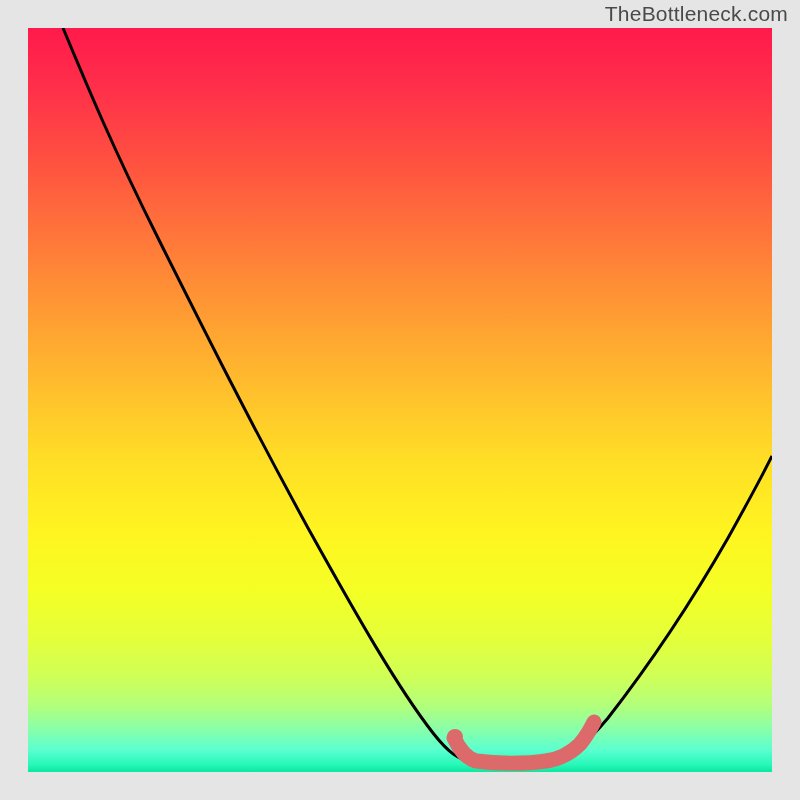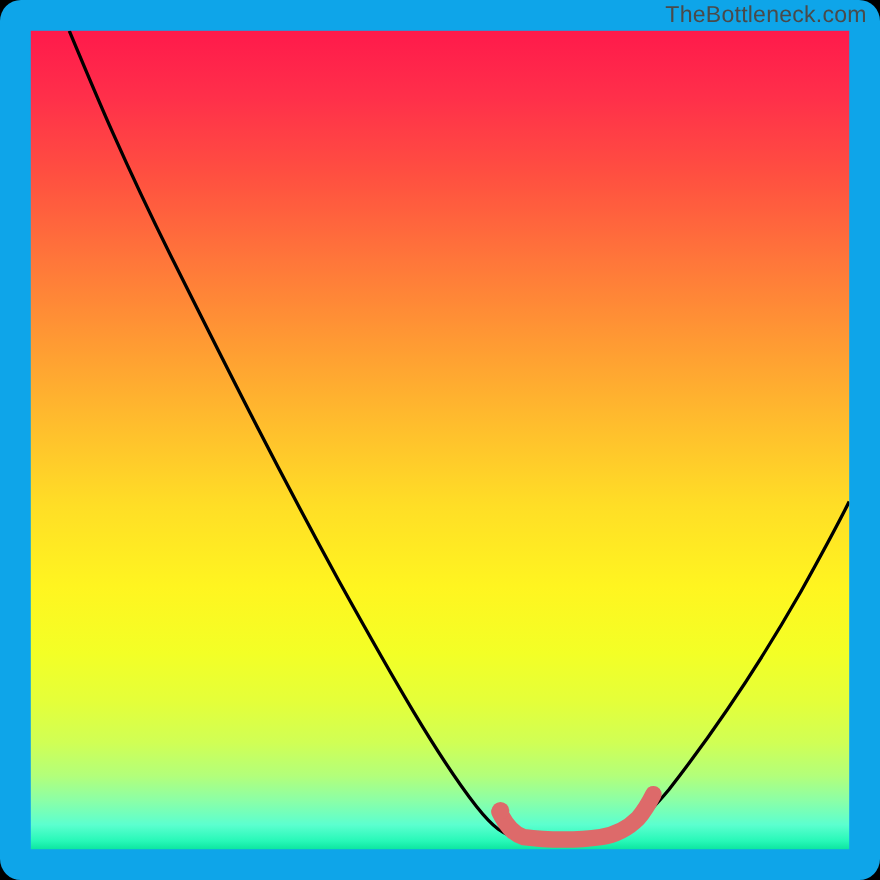--- a/index.html
+++ b/index.html
@@ -10,22 +10,21 @@
     background: #000;
     overflow: hidden;
     font-family: Arial, Helvetica, sans-serif;
   }
   .frame {
     position: absolute;
     left: 0;
     top: 0;
     width: 800px;
     height: 800px;
-    background: #0ea5e9;
-    border-radius: 19px;
+    background: #e5e5e5;
   }
   .watermark {
     color: #4a4a4a;
     position: absolute;
     top: 2px;
     right: 12px;
     font-size: 21px;
     font-weight: 500;
     letter-spacing: 0.2px;
   }

